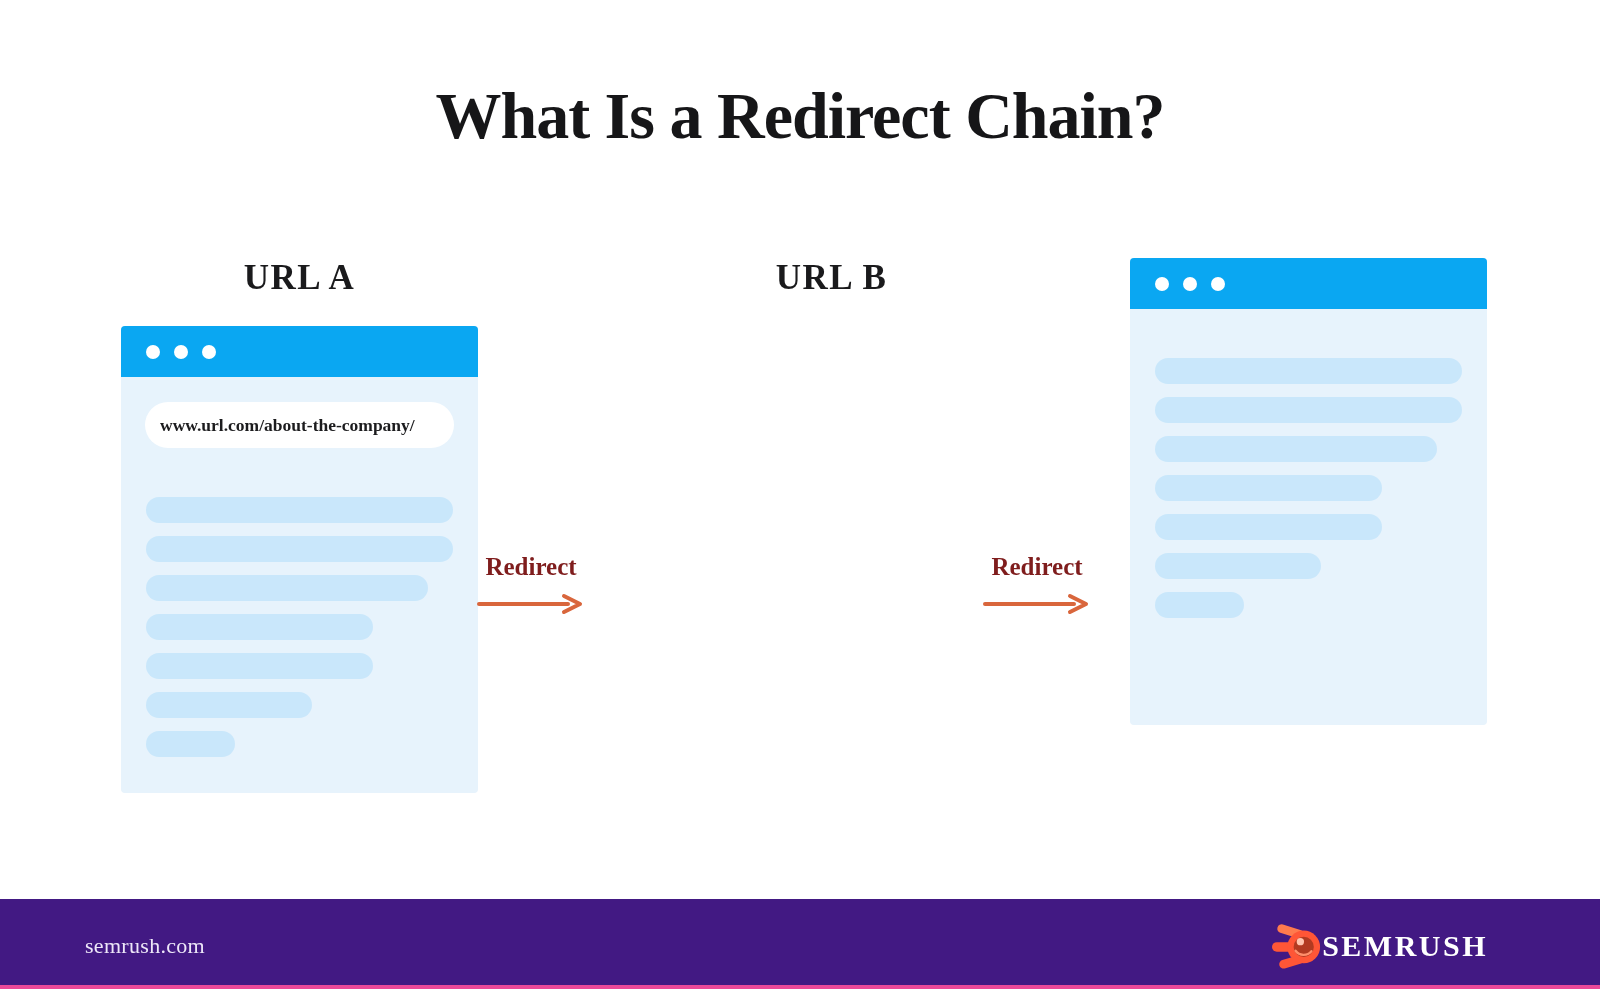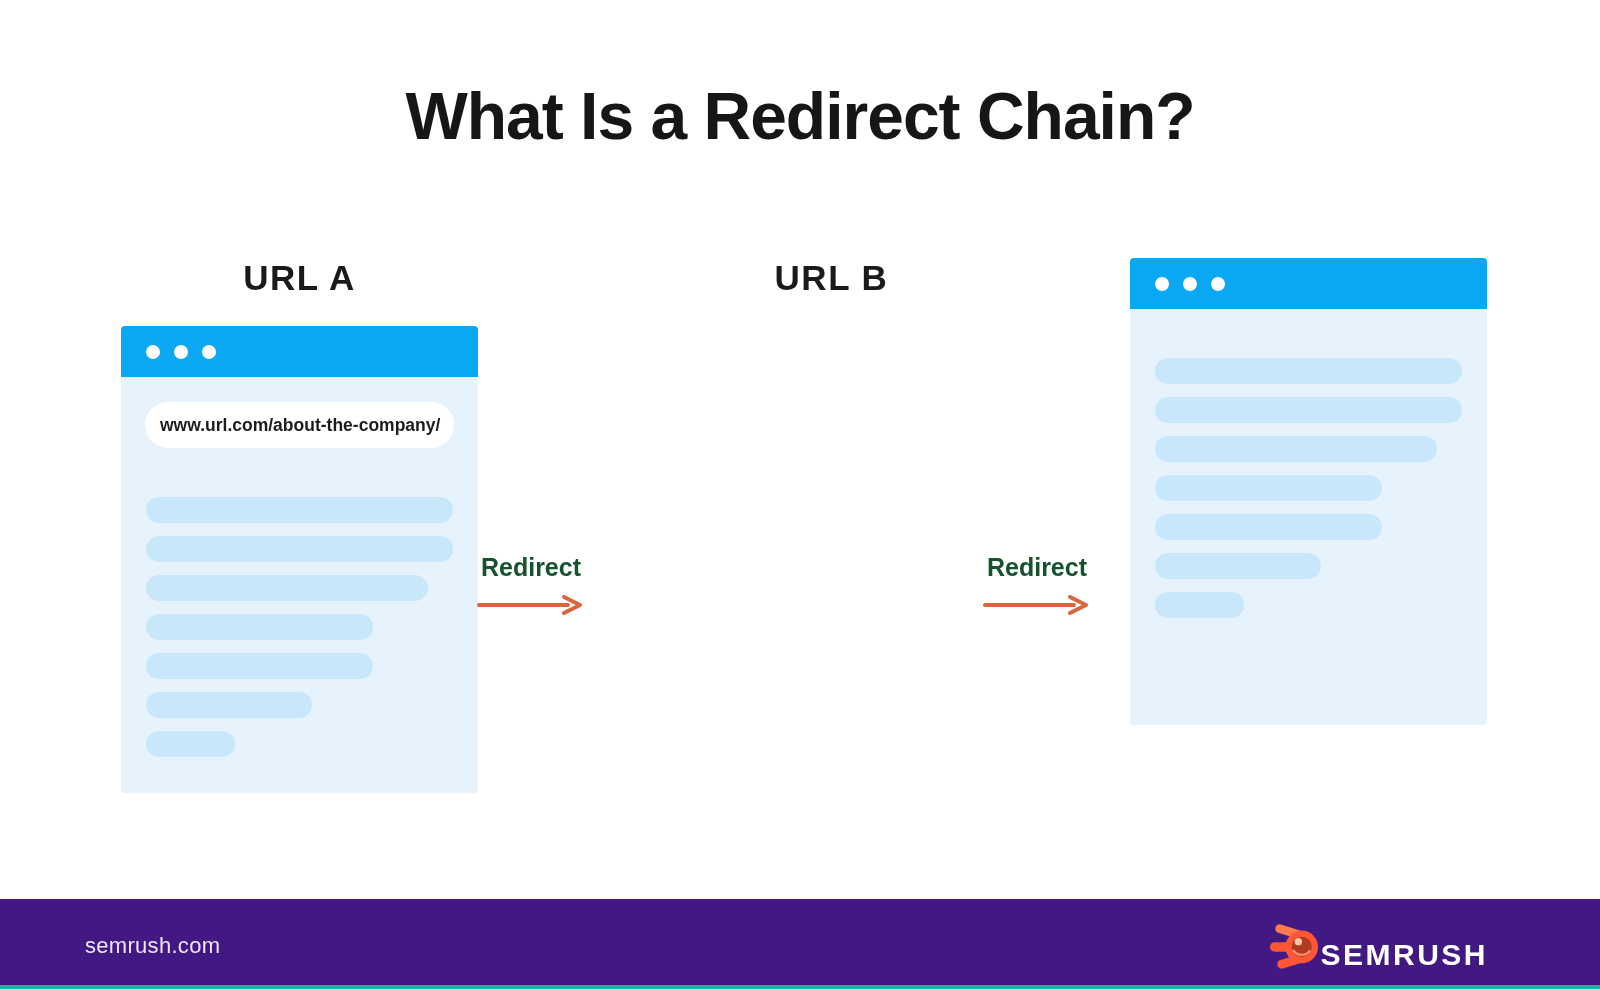--- a/index.html
+++ b/index.html
@@ -1,19 +1,19 @@
 <!DOCTYPE html>
 <html><head>
 <meta charset="utf-8">
 <style>
   * { margin:0; padding:0; box-sizing:border-box; }
   html,body { background:#ffffff; }
   .canvas {
     position:relative; width:1600px; height:989px; background:#ffffff;
-    font-family:Liberation Sans, sans-serif; overflow:hidden;
+    font-family:Liberation Serif, serif; overflow:hidden;
   }
   .main-title {
     position:absolute; top:78px; left:0; width:1600px;
     text-align:center; font-size:66px; font-weight:700; letter-spacing:-1px;
     color:#161618;
   }
   
   .browser-col { position:absolute; top:258px; width:390px;padding-left:33px; }
   .col-a { left:88px; }
   .col-b { left:620px; }
@@ -37,31 +37,31 @@
   }
   .skeleton { margin:49px 25px 0; }
   .skel-bar {
     height:26px; border-radius:13px; background:#c9e7fb; margin-bottom:13px;
   }
   
   .connector { position:absolute; top:553px; width:130px; text-align:center; }
   .conn-1 { left:466px; }
   .conn-2 { left:972px; }
   .connector-label {
-    font-size:25px; font-weight:600; color:#14532d; margin-bottom:12px;
+    font-size:25px; font-weight:600; color:#7f1d1d; margin-bottom:12px;
   }
   
   .footer {
     position:absolute; left:0; top:899px; width:1600px; height:90px;
-    background:#421983; border-bottom:4px solid #14b8a6;
+    background:#421983; border-bottom:4px solid #ec4899;
     display:flex; align-items:center; justify-content:space-between;
     padding:8px 112px 0 85px;
   }
   .footer-site { font-size:22px; color:#ede7f8; letter-spacing:0.3px; }
-  .brand { display:flex; align-items:flex-end; gap:0; }
+  .brand { display:flex; align-items:center; gap:0; }
   .brand-text {
     font-size:30px; font-weight:700; letter-spacing:2.5px; color:#ffffff;
   }
 </style>
 </head>
 <body>
 
 <div class="canvas">
 
   <h1 class="main-title">What Is a Redirect Chain?</h1>

